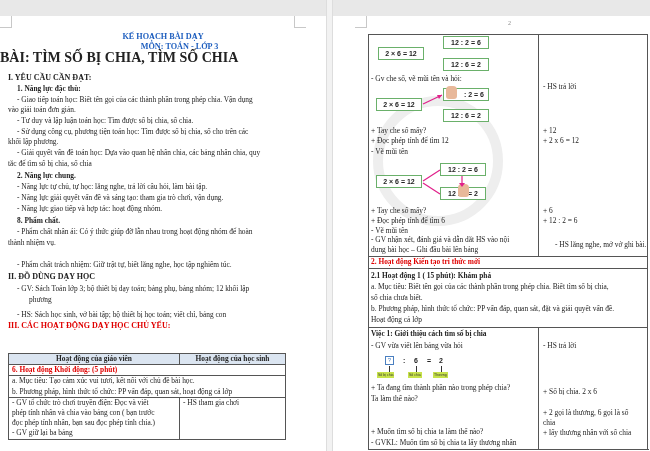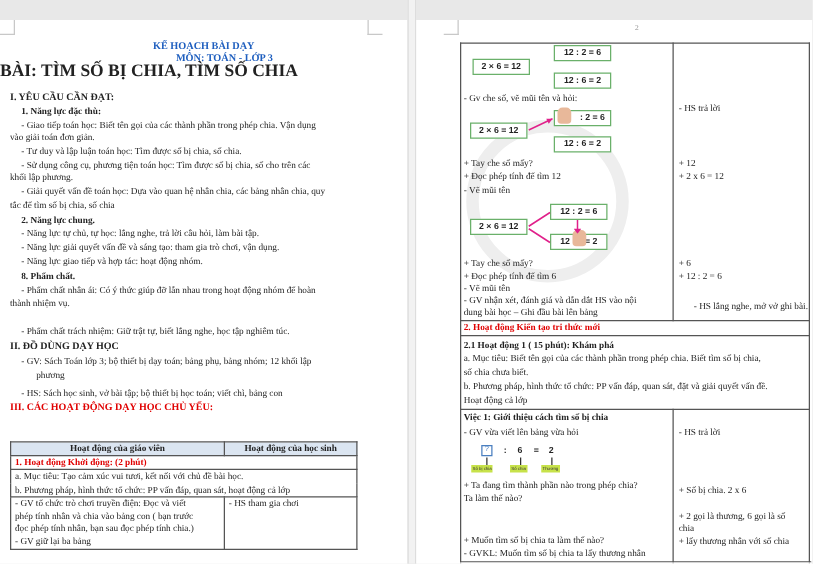--- a/index.html
+++ b/index.html
@@ -60,21 +60,21 @@
   <div class="p" style="top:294px;left:17px;">- HS: Sách học sinh, vở bài tập; bộ thiết bị học toán; viết chì, bảng con</div>
   <div class="p red" style="top:305px;left:8px;font-size:8px;">III. CÁC HOẠT ĐỘNG DẠY HỌC CHỦ YẾU:</div>
 
   <table style="top:337px;left:8px;width:278px;">
     <tbody>
         <tr>
       <th style="width:171px;">Hoạt động của giáo viên</th>
       <th>Hoạt động của học sinh</th>
     </tr>
     <tr>
-          <td colspan="2" class="red">1. Hoạt động Khởi động: (2 phút)</td>
+          <td colspan="2" class="red">6. Hoạt động Khởi động: (5 phút)</td>
         </tr>
     <tr>
           <td colspan="2" style="border-bottom:none;">a. Mục tiêu: Tạo cảm xúc vui tươi, kết nối với chủ đề bài học.</td>
         </tr>
     <tr>
           <td colspan="2" style="border-top:none;">b. Phương pháp, hình thức tổ chức: PP vấn đáp, quan sát, hoạt động cả lớp</td>
         </tr>
     <tr>
       <td>
         <div>- GV tổ chức trò chơi truyền điện: Đọc và viết</div>

